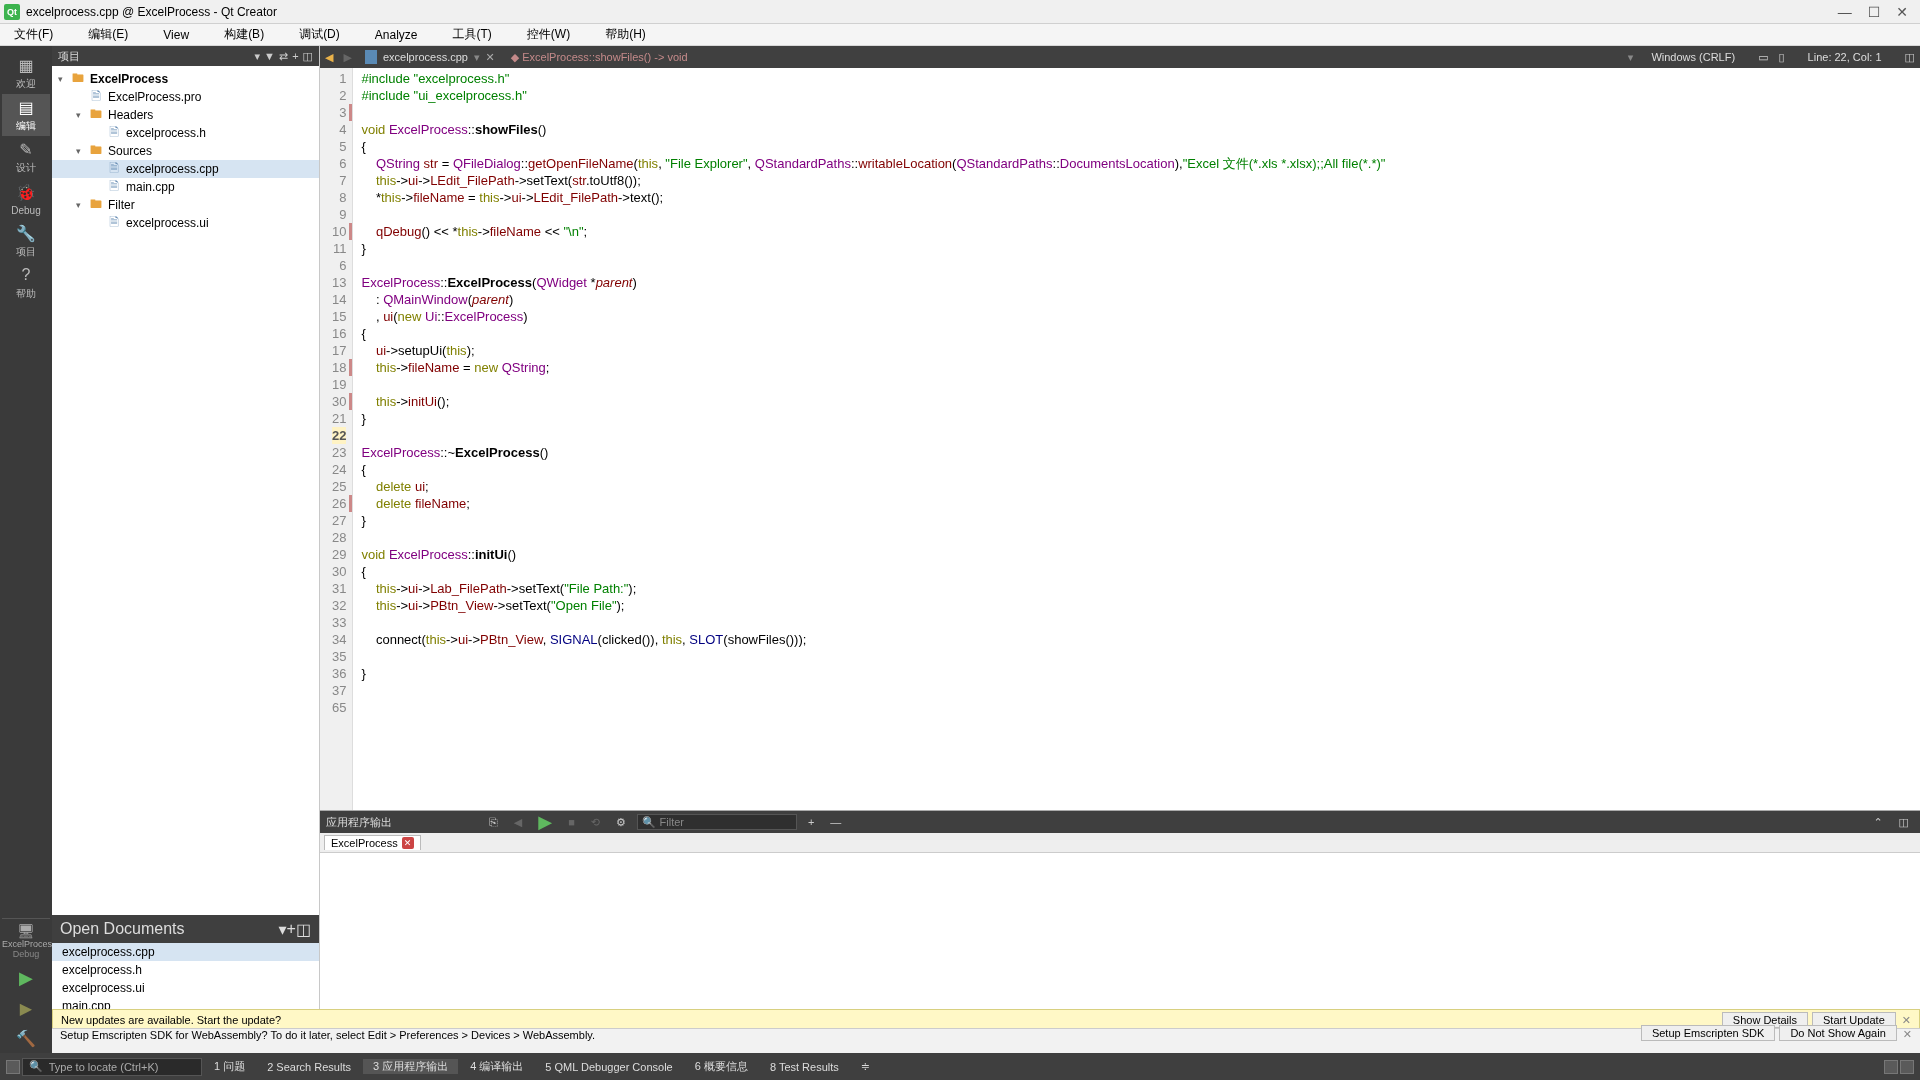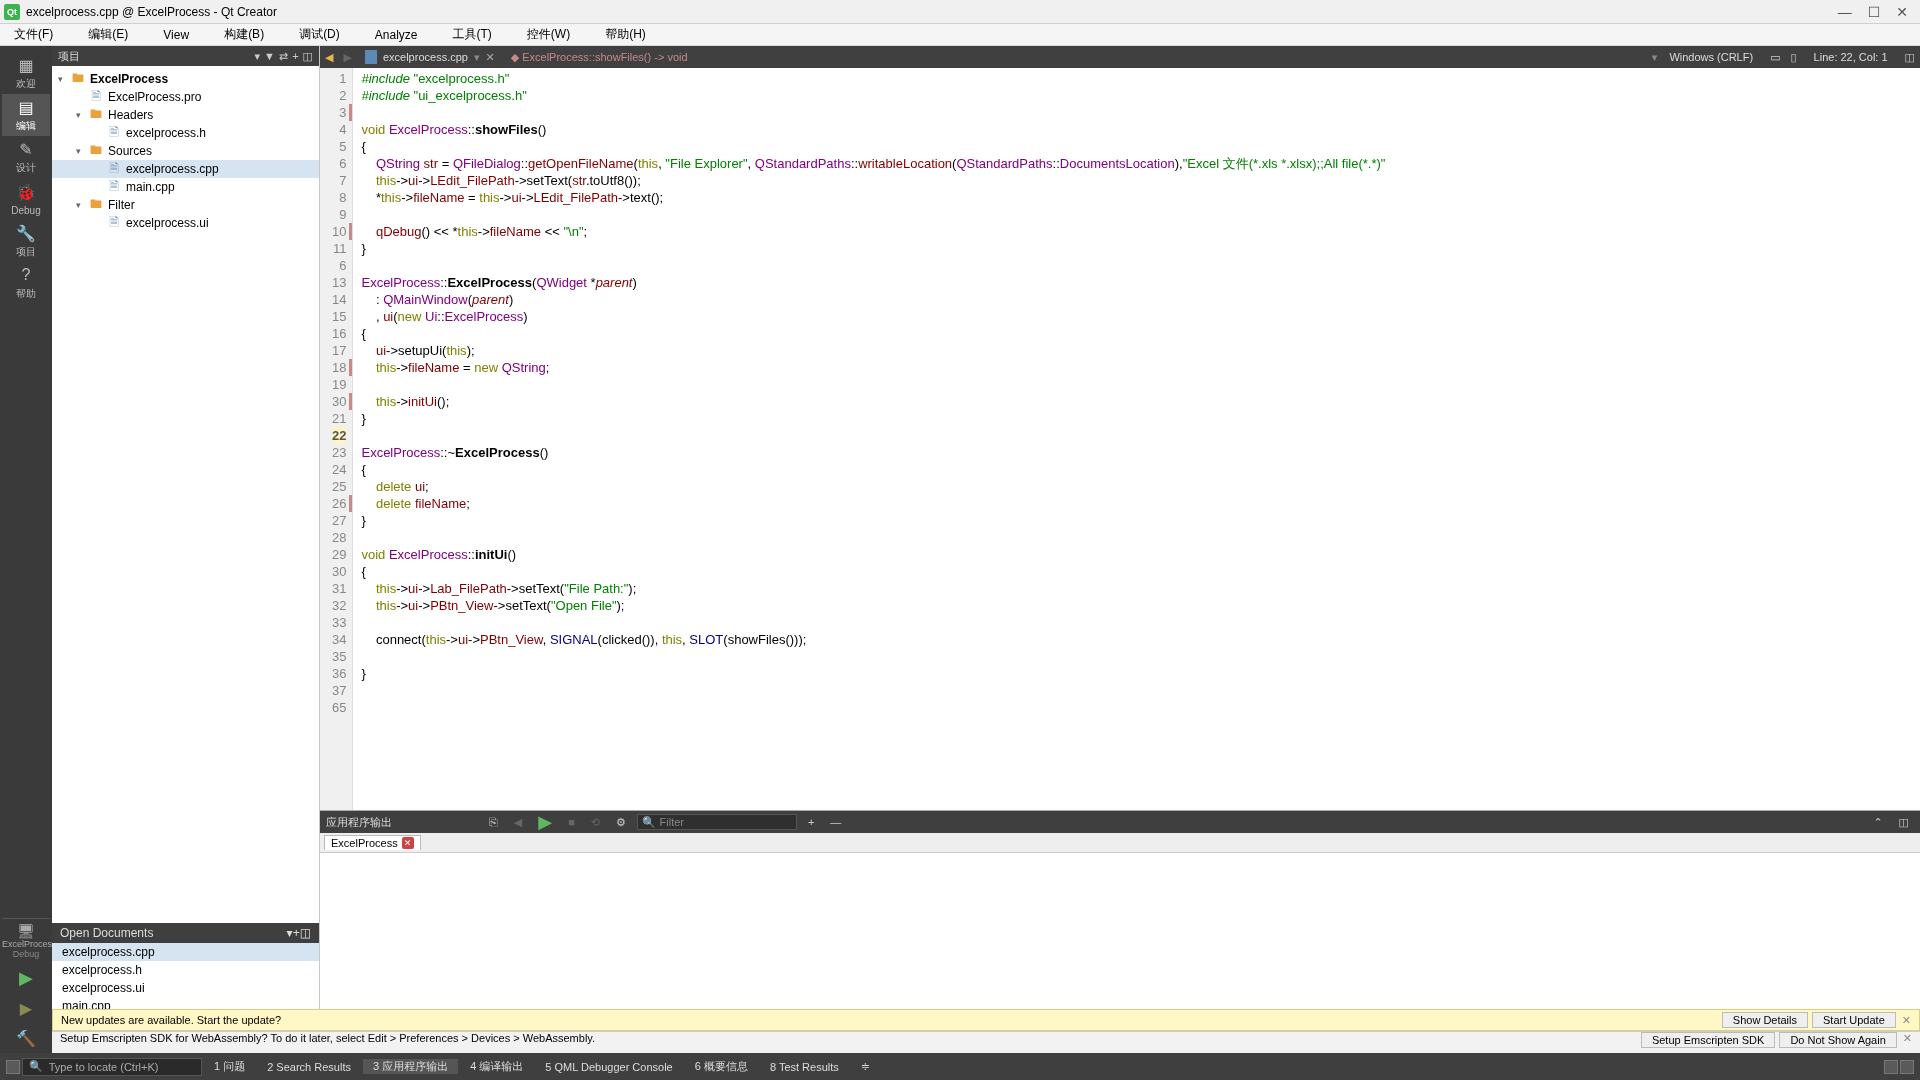--- a/index.html
+++ b/index.html
@@ -24,57 +24,57 @@
 .pane-toolbar { height:20px; background:#3f3f3f; color:#ddd; display:flex; align-items:center; padding:0 6px; font-size:11px; }
 .pane-toolbar .tbspacer { flex:1; }
 .pane-toolbar .tbtn { margin-left:4px; cursor:pointer; color:#ccc; }
 .tree { flex:0 0 auto; padding:4px 0; overflow:auto; }
 .tree-row { display:flex; align-items:center; height:18px; padding-left:6px; cursor:pointer; }
 .tree-row.sel { background:#d6e4f2; }
 .tw { width:12px; color:#666; font-size:9px; }
 .fico { width:16px; text-align:center; margin-right:4px; }
 .folder { color:#e8a33d; }
 .fileico { color:#6a8fb5; }
-.open-docs-header { height:20px; background:#3f3f3f; color:#ddd; display:flex; align-items:center; padding:0 8px; font-size:12px; margin-top:auto; }
+.open-docs-header { height:28px; background:#3f3f3f; color:#ddd; display:flex; align-items:center; padding:0 8px; font-size:16px; margin-top:auto; }
 .open-docs-header .tbspacer{flex:1;}
 .open-docs { height:110px; overflow:auto; }
 .open-docs div { padding:2px 10px; cursor:pointer; }
 .open-docs div.sel { background:#d6e4f2; }
 .editor-area { position:absolute; left:320px; top:46px; right:0; bottom:270px; display:flex; flex-direction:column; }
 .editor-toolbar { height:22px; background:#404040; display:flex; align-items:center; color:#ddd; font-size:11px; }
 .etbtn { padding:0 5px; cursor:pointer; color:#ccc; }
 .file-tab { display:flex; align-items:center; padding:0 8px; gap:6px; }
 .file-tab .doc-icon { width:12px; height:14px; background:#5a8ab5; display:inline-block; }
 .crumb { color:#c48a8a; padding-left:8px; }
 .etspacer { flex:1; }
-.lineinfo { padding:0 12px; }
+.lineinfo { padding:0 18px; }
 .code-wrap { flex:1; display:flex; overflow:auto; background:#fff; }
 .gutter { background:#f0f0f0; color:#888; text-align:right; padding:2px 6px 2px 12px; font-family:Consolas,monospace; font-size:13px; line-height:17px; border-right:1px solid #ddd; user-select:none; position:relative; }
 .gutter .ln { display:block; height:17px; }
 .gutter .ln.mod::before { content:""; position:absolute; right:0; width:3px; height:17px; background:#c88; }
 .gutter .cur { background:#fff3c4; color:#555; font-weight:bold;}
 .code { font-family:Consolas,monospace; font-size:13px; line-height:17px; padding:2px 8px; white-space:pre; flex:1; }
-.k-inc { color:#008000;font-style:italic; }
+.k-inc { color:#008000; }
 .k-str { color:#008000; }
 .k-type { color:#808000; }
 .k-cls { color:#800080; }
 .k-func { font-weight:bold; color:#000; }
 .k-var { color:#800000; }
 .k-kw { color:#808000; }
 .k-mac { color:#000080; }
 .code .curline { background:#fff9d6; display:inline-block; width:100%; }
 .output-area { position:absolute; left:320px; right:0; bottom:84px; top:calc(100% - 270px); display:flex; flex-direction:column; border-top:1px solid #aaa; }
 .output-toolbar { height:22px; background:#3f3f3f; color:#ddd; display:flex; align-items:center; padding:0 6px; gap:6px; font-size:11px; }
 .filter-box { background:#2f2f2f; border:1px solid #555; color:#ccc; height:16px; width:160px; padding:0 4px; display:flex; align-items:center; gap:4px; }
 .output-tabs { height:20px; background:#eee; display:flex; align-items:center; border-bottom:1px solid #ccc; padding-left:4px; }
 .output-tab { padding:1px 6px; background:#fff; border:1px solid #bbb; border-bottom:none; display:flex; align-items:center; gap:4px; font-size:11px; }
 .output-tab .close-x { background:#c44; color:#fff; width:12px; height:12px; font-size:9px; display:inline-flex; align-items:center; justify-content:center; border-radius:2px; cursor:pointer;}
 .output-body { flex:1; background:#fff; }
 .notif { position:absolute; left:52px; right:0; bottom:49px; height:22px; background:#fff8c6; border:1px solid #d8d080; display:flex; align-items:center; padding:0 8px; font-size:11px; }
-.notif2 { position:absolute; left:52px; right:0; bottom:27px; height:22px; background:#f2f2f2; border-top:1px solid #ccc; display:flex; align-items:flex-start; padding:0 8px; font-size:11px; }
+.notif2 { position:absolute; left:52px; right:0; bottom:27px; height:22px; background:#f2f2f2; border-top:1px solid #ccc; display:flex; align-items:flex-end; padding:12px 8px; font-size:11px; }
 .notif .nspacer, .notif2 .nspacer { flex:1; }
 .notif button, .notif2 button { font-size:11px; margin-left:4px; padding:1px 10px; background:#efefef; border:1px solid #bbb; cursor:pointer; }
 .statusbar { position:absolute; left:0; right:0; bottom:0; height:27px; background:#3f3f3f; color:#ddd; display:flex; align-items:center; padding:0 6px; font-size:11px; gap:2px; }
 .statusbar .sitem { padding:0 10px; cursor:pointer; }
 .statusbar .sitem.active { background:#555; }
 .statusbar .locate { background:#2a2a2a; border:1px solid #555; color:#aaa; height:18px; width:180px; padding:0 6px; display:flex; align-items:center; gap:6px; }
 .statusbar .sspacer { flex:1; }
 .sq { width:14px; height:14px; background:#5a5a5a; border:1px solid #777; }
 </style>
 </head>

